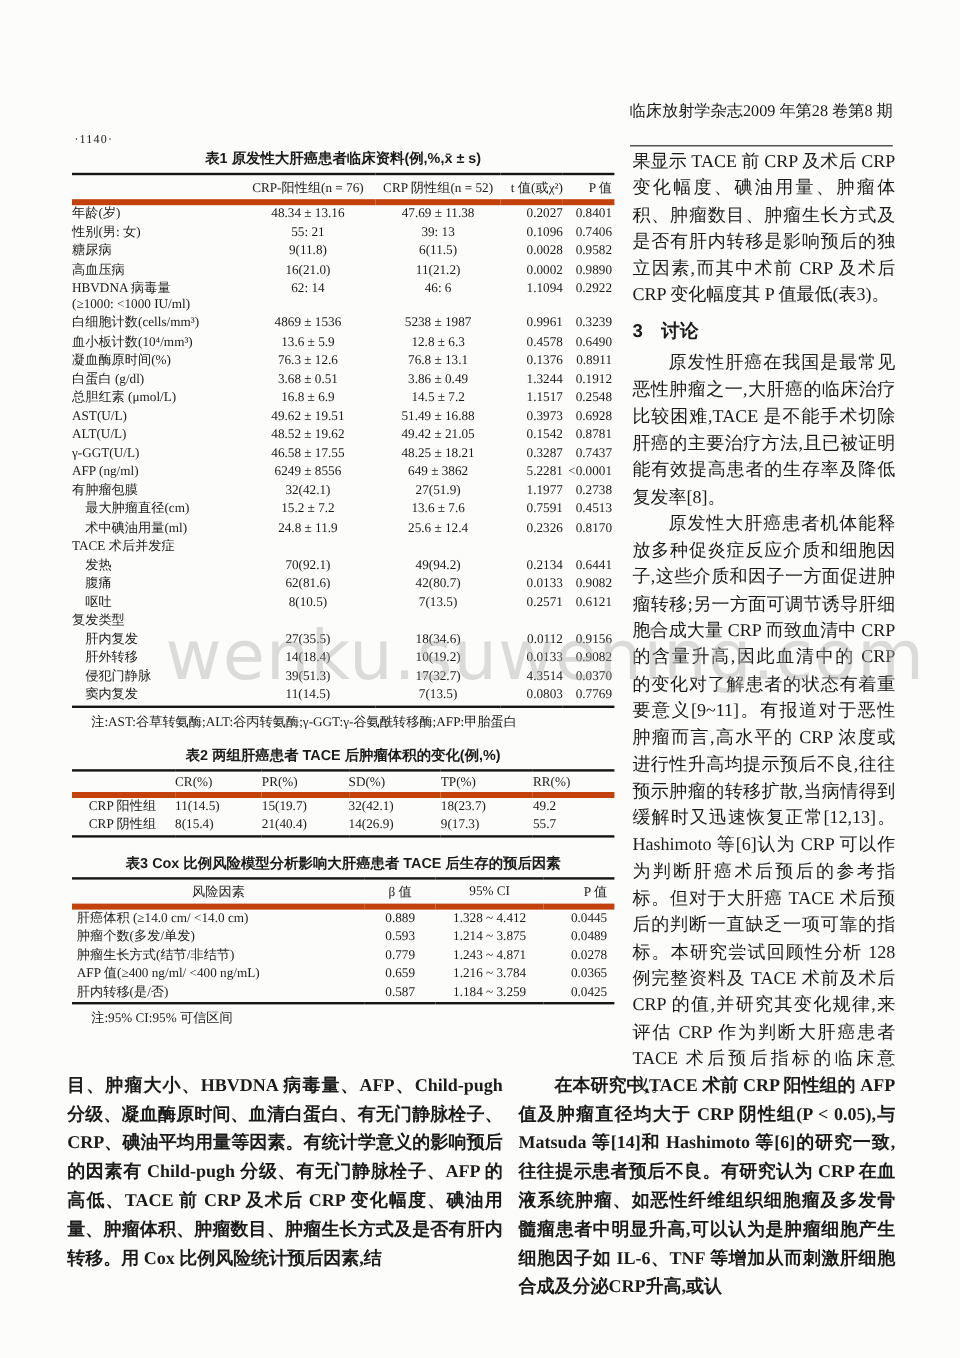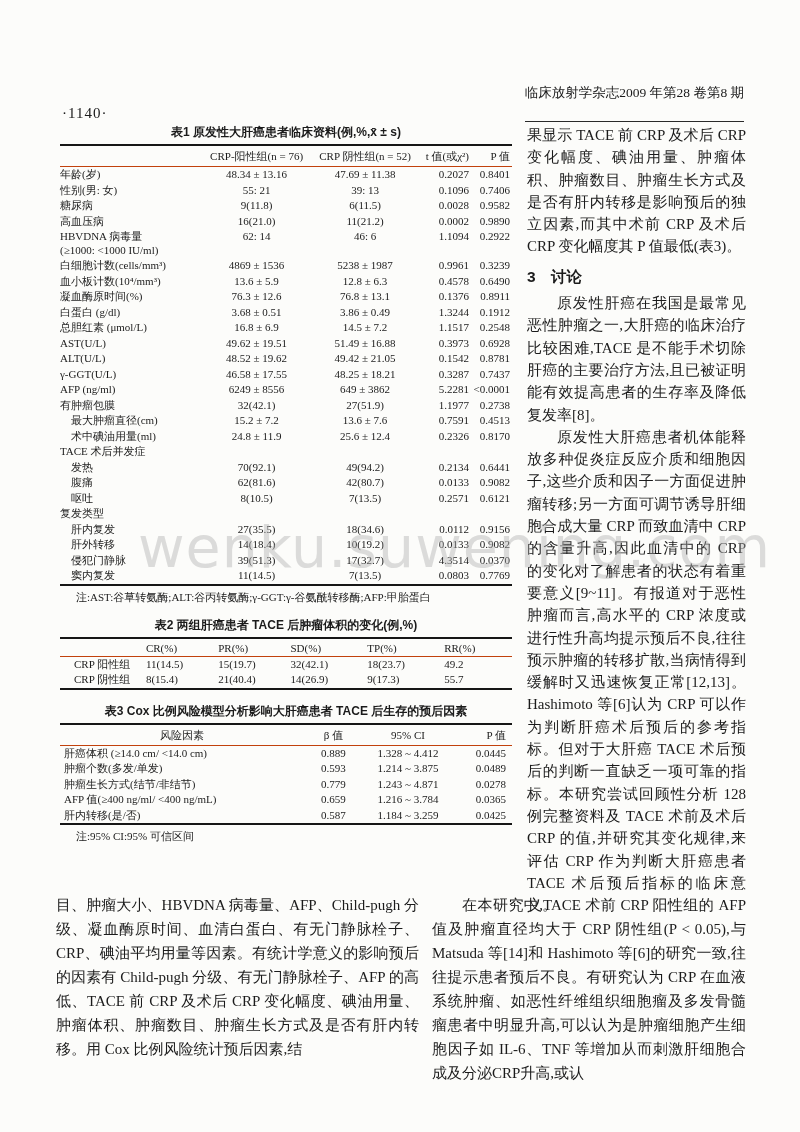--- a/index.html
+++ b/index.html
@@ -1,55 +1,55 @@
 <!DOCTYPE html>
 <html><head>
 <meta charset="utf-8">
 <style>
   html,body{margin:0;padding:0;background:#e8e8e6;}
   .page{position:relative;width:800px;height:1132px;margin:0 auto;background:#fcfcfa;
         font-family:"Liberation Serif","DejaVu Serif",serif;color:#1b1b1b;overflow:hidden;}
   
   .page-header{position:absolute;top:84px;left:62px;right:56px;display:flex;
                justify-content:space-between;align-items:flex-end;}
-  .pageno{font-size:15px;letter-spacing:1px;}
+  .pageno{font-size:10px;letter-spacing:1px;}
   .journal{font-size:13.5px;border-bottom:1px solid #2a2a2a;padding-bottom:19px;}
   
   .top{position:absolute;top:124px;left:60px;width:686px;display:flex;gap:15px;}
   .col-left{width:452px;flex:none;}
   .col-right{width:219px;flex:none;font-size:15px;line-height:22.3px;text-align:justify;}
   .col-right p{margin:0;}
   .col-right p.ind{text-indent:2em;}
   .col-right h3{margin:8px 0 4px;font-size:15.5px;font-weight:bold;
                 font-family:"Liberation Sans","DejaVu Sans",sans-serif;}
   
   .tbl-title{text-align:center;font-weight:bold;font-size:12px;margin:0 0 3px;
              font-family:"Liberation Sans","DejaVu Sans",sans-serif;}
   table.tbl{width:100%;border-collapse:collapse;font-size:11px;
             border-top:2px solid #161616;border-bottom:2px solid #161616;}
-  table.tbl th{font-weight:normal;border-bottom:1px solid #c2410c;padding:3px 0 2px;font-size:11px;}
+  table.tbl th{font-weight:normal;border-bottom:5px solid #c2410c;padding:3px 0 2px;font-size:11px;}
   table.tbl td{padding:1px 0;line-height:13.5px;vertical-align:top;}
   table.tbl td:first-child{text-align:left;white-space:pre-line;}
   
   .t1 td:nth-child(2),.t1 th:nth-child(2),.t1 td:nth-child(3),.t1 th:nth-child(3){text-align:center;}
   .t1 td:nth-child(4),.t1 th:nth-child(4),.t1 td:nth-child(5),.t1 th:nth-child(5){text-align:right;}
   .t1 td:nth-child(5),.t1 th:nth-child(5){padding-right:2px;}
   
   .t2 td,.t2 th{text-align:left;}
   .t2 td:first-child{padding-left:14px;}
   
   .t3 td:nth-child(2),.t3 th:nth-child(2),.t3 td:nth-child(3),.t3 th:nth-child(3){text-align:center;}
   .t3 td:nth-child(4),.t3 th:nth-child(4){text-align:right;padding-right:6px;}
   .t3 td:first-child{padding-left:4px;}
   .t3 th:first-child{text-align:center;}
   .tbl-note{font-size:11px;margin:4px 0 0 16px;}
   .sp1{margin-top:12px;}
   .sp2{margin-top:13px;}
   
-  .bottom{position:absolute;top:893px;left:56px;width:690px;display:flex;gap:13px;}
+  .bottom{position:absolute;top:893px;left:56px;width:690px;display:flex;gap:13px;font-weight:bold;}
   .bcol{font-size:15px;line-height:24px;text-align:justify;}
   .bcol.l{width:363px;flex:none;}
   .bcol.r{flex:1;}
   .bcol p{margin:0;}
   .bcol p.ind{text-indent:2em;}
   
   .watermark{position:absolute;left:138px;top:514px;font-size:57px;
              font-family:"DejaVu Sans","Liberation Sans",sans-serif;
              color:rgba(175,175,175,0.42);letter-spacing:1px;white-space:nowrap;
              pointer-events:none;z-index:6;}

